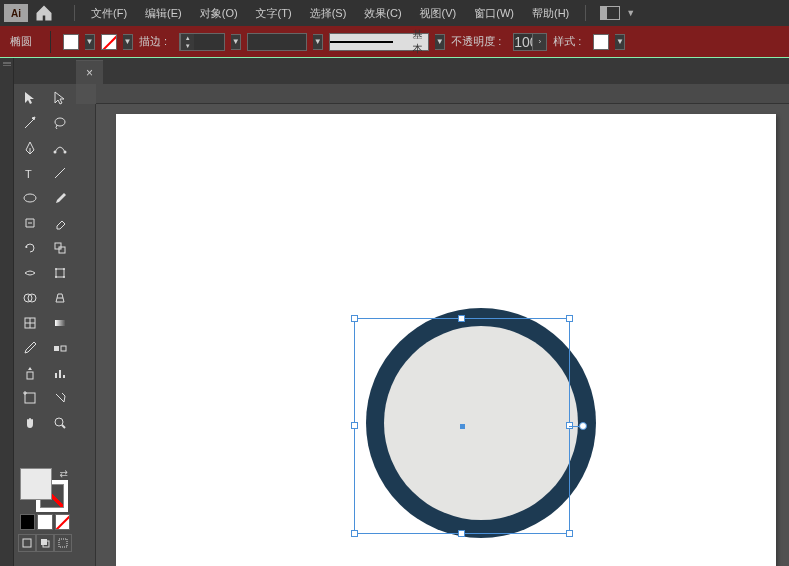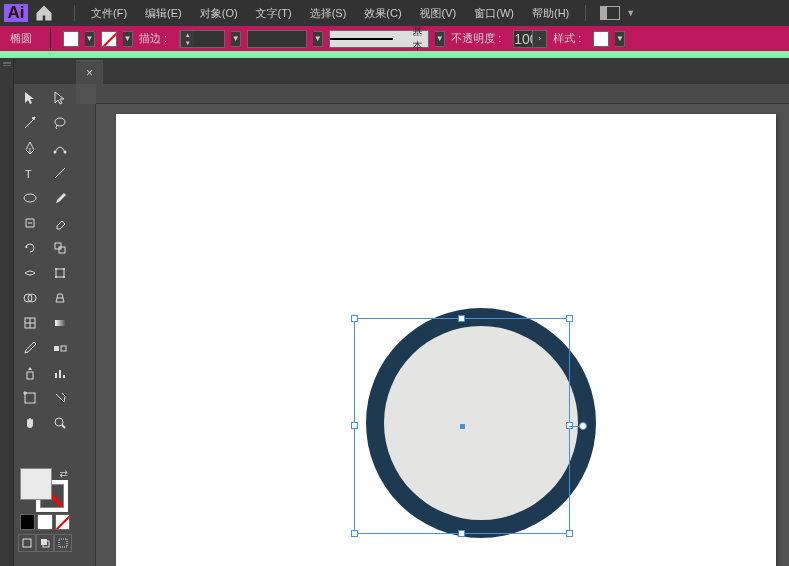--- a/index.html
+++ b/index.html
@@ -1,26 +1,26 @@
 <!DOCTYPE html>
 <html><head>
 <meta charset="utf-8">
 <style>
 *{margin:0;padding:0;box-sizing:border-box;font-family:"Microsoft YaHei",sans-serif;font-size:11px;color:#ccc;user-select:none}
 body{background:#4a4a4a;width:789px;height:566px;overflow:hidden;position:relative}
 .menu-bar{height:26px;background:#323232;display:flex;align-items:center;padding:0 4px;gap:2px}
-.app-logo{width:24px;height:18px;background:#8b5cf6;color:#310;font-weight:bold;display:flex;align-items:center;justify-content:center;font-size:17px;margin-right:4px}
+.app-logo{width:24px;height:18px;background:#a3a3a3;color:#310;font-weight:bold;display:flex;align-items:center;justify-content:center;font-size:10px;margin-right:4px}
 .home-icon{width:20px;height:20px;display:flex;align-items:center;justify-content:center;margin-right:12px}
 .menu-item{padding:4px 8px;cursor:pointer}
 .menu-sep{width:1px;height:16px;background:#555;margin:0 6px}
 .panel-glyph{width:20px;height:14px;border:1px solid #aaa;display:flex;margin-left:6px}
 .panel-glyph>div{width:6px;background:#aaa}
 .down-caret{font-size:9px;margin-left:4px;color:#aaa}
 
-.control-bar{height:32px;background:#be185d;border-bottom:7px solid #86efac;display:flex;align-items:center;padding:0 10px;gap:6px}
+.control-bar{height:32px;background:#7f1d1d;border-bottom:1px solid #86efac;display:flex;align-items:center;padding:0 10px;gap:6px}
 .control-label{margin-right:6px}
 .swatch{width:16px;height:16px;border:1px solid #666;background:#fff}
 .swatch.none{background:#fff;position:relative;overflow:hidden}
 .swatch.none::after{content:"";position:absolute;width:24px;height:2px;background:red;transform:rotate(-45deg);left:-4px;top:7px}
 .dd{width:10px;height:16px;display:flex;align-items:center;justify-content:center;font-size:8px;border:1px solid #666;border-left:none;background:#3a3a3a}
 .num-field{width:46px;height:18px;background:#333;border:1px solid #666;display:flex}
 .num-field input{width:30px;background:transparent;border:none;color:#ccc;padding:0 2px;font-size:11px}
 .spin{width:14px;display:flex;flex-direction:column}
 .spin div{flex:1;display:flex;align-items:center;justify-content:center;font-size:6px;background:#3a3a3a;border-left:1px solid #666}
 .stroke-preview{width:100px;height:18px;background:#ddd;border:1px solid #666;display:flex;align-items:center;justify-content:center}

